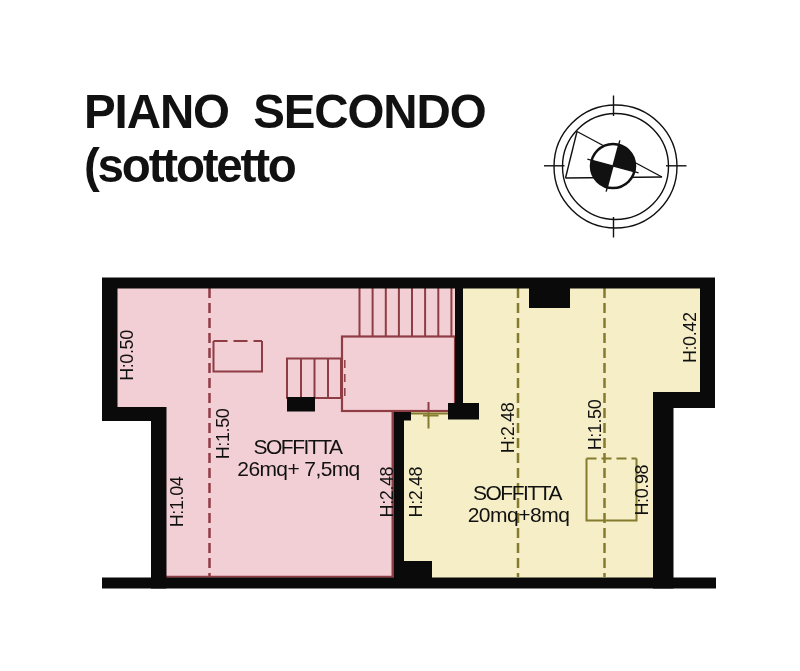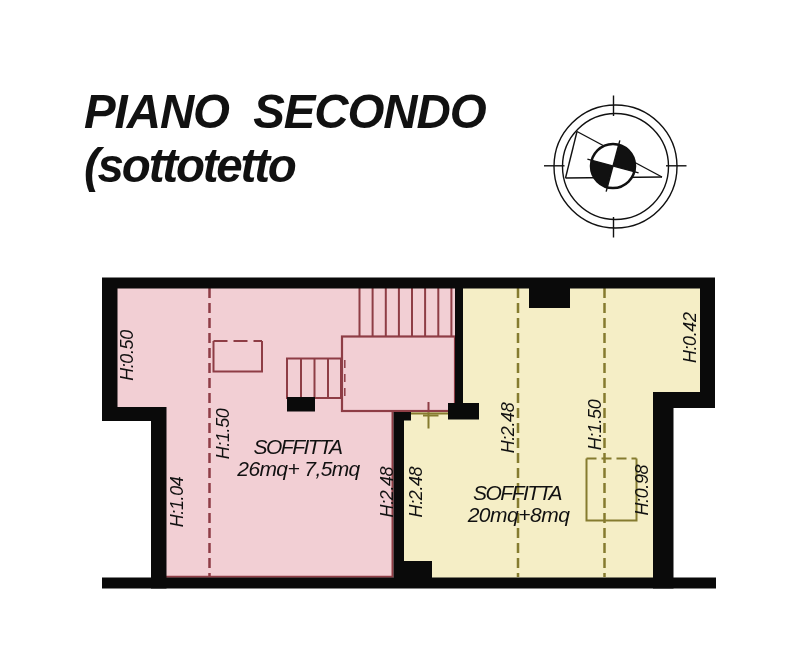--- a/index.html
+++ b/index.html
@@ -1,17 +1,17 @@
 <!DOCTYPE html>
 <html><head>
 <meta charset="utf-8">
 <style>
   html,body{margin:0;padding:0;background:#ffffff;}
   #page{position:relative;width:800px;height:671px;background:#ffffff;overflow:hidden;
-        font-family:"Liberation Sans", sans-serif;font-style:italic;}
+        font-family:"Liberation Sans", sans-serif;}
 </style>
 </head>
 <body>
 <div id="page">
 <svg width="800" height="671" viewBox="0 0 800 671" xmlns="http://www.w3.org/2000/svg">
 
   <g fill="#f2cfd4" stroke="none">
     <rect x="117" y="288" width="338" height="119"></rect>
     <rect x="166" y="407" width="289" height="5"></rect>
     <rect x="166" y="412" width="230" height="166"></rect>

